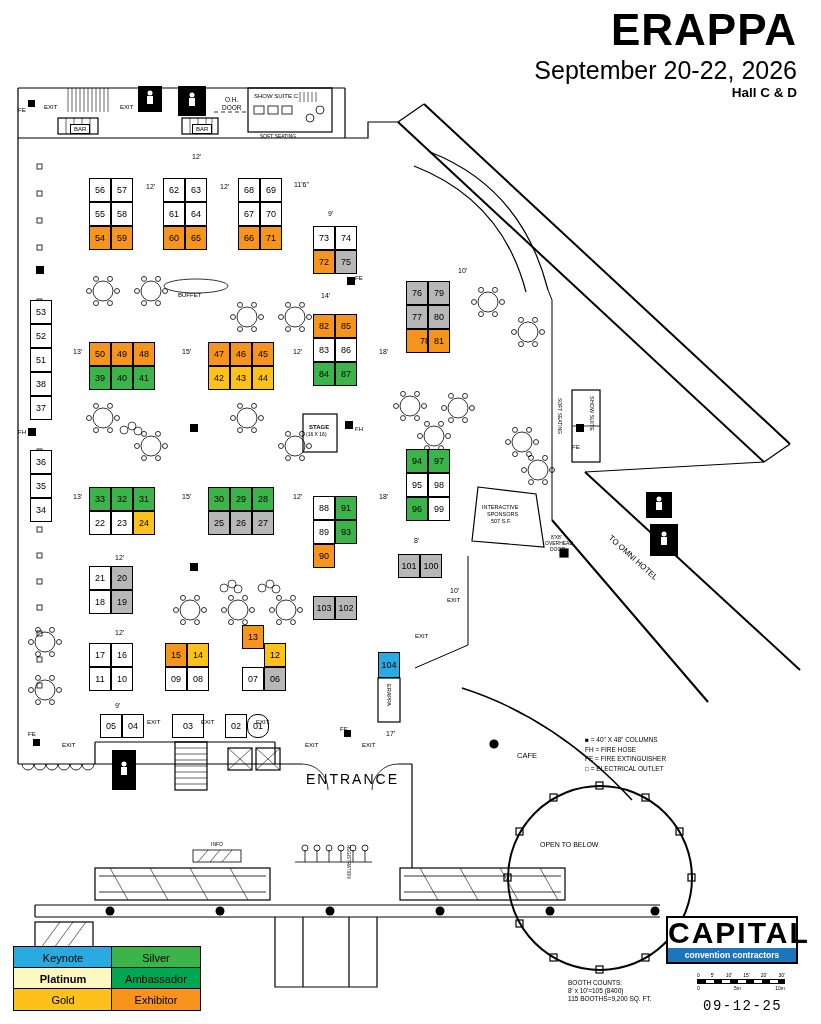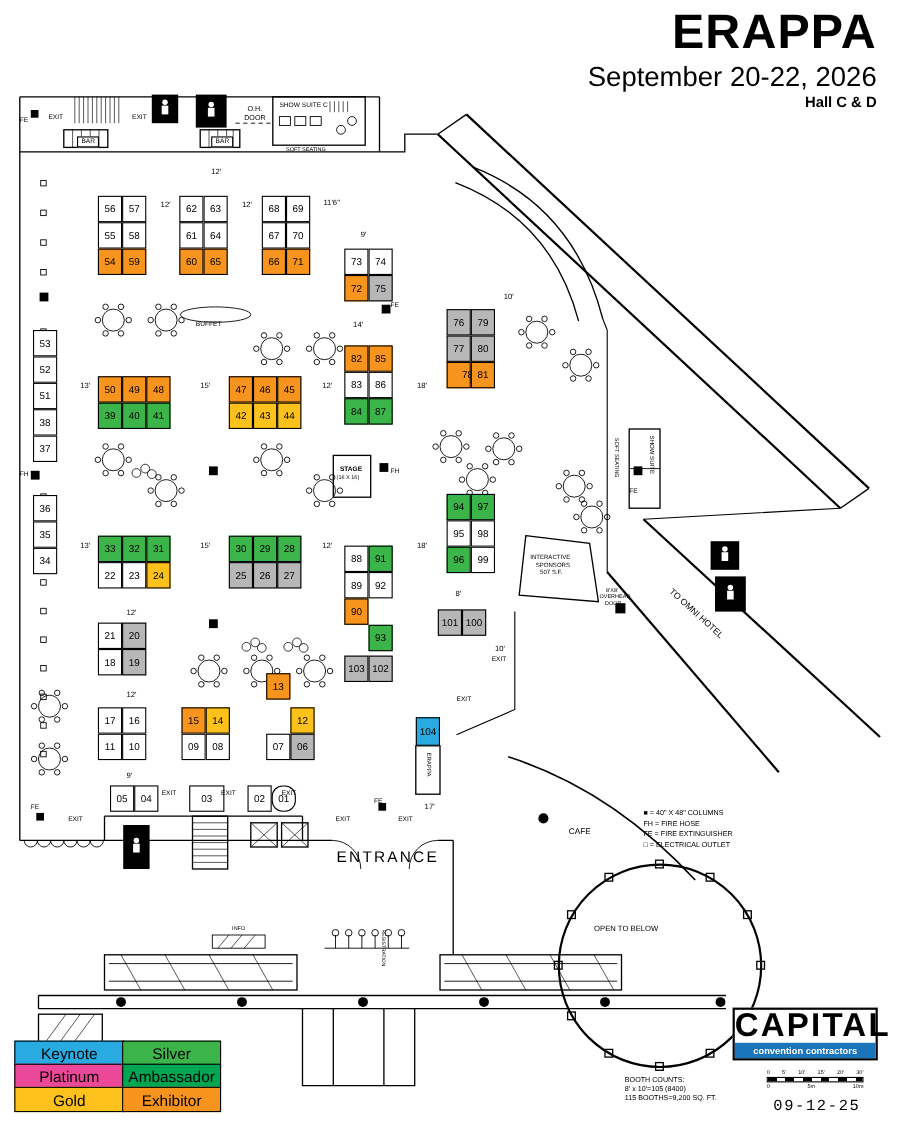--- a/index.html
+++ b/index.html
@@ -38,21 +38,21 @@
              font-family:"Liberation Mono",monospace;}
   
   #logo{position:absolute;left:666px;top:916px;width:128px;border:2.5px solid #000;
         text-align:center;background:#fff;}
   .logo-name{font-size:30px;font-weight:700;letter-spacing:2px;line-height:30px;}
   .logo-tag{background:var(--c-logo);color:#fff;font-size:8.5px;font-weight:700;padding:2px 0;}
   
   #legend{position:absolute;left:14px;top:947px;display:grid;
           grid-template-columns:98px 88px;grid-auto-rows:21px;}
   .legend-cell{border:1.5px solid #000;margin:-0.75px;display:flex;align-items:center;
-               justify-content:center;font-size:14px;}
+               justify-content:center;font-size:11px;}
 </style>
 </head>
 <body>
 
 <div class="page" id="plan">
 
   <svg id="deco" width="821" height="1024" viewBox="0 0 821 1024">
     <g stroke="#000" fill="none" stroke-width="1.2">
 
       <path d="M18,88 H345 M18,88 V764 M18,138 H345 M345,88 V138"></path>
@@ -435,21 +435,21 @@
   <div id="datestamp">09-12-25</div>
 
   <div id="logo">
     <div class="logo-name">CAPITAL</div>
     <div class="logo-tag">convention contractors</div>
   </div>
 
   <div id="legend">
       <div class="legend-cell" style="background: rgb(41, 171, 226);">Keynote</div>
       <div class="legend-cell" style="background: rgb(59, 181, 74);">Silver</div>
-      <div class="legend-cell" style="background: #ec4899;">Platinum</div>
+      <div class="legend-cell" style="background: #fef9c3; font-weight: bold;">Platinum</div>
       <div class="legend-cell" style="background: rgb(0, 166, 81);">Ambassador</div>
       <div class="legend-cell" style="background: rgb(252, 194, 27);">Gold</div>
       <div class="legend-cell" style="background: rgb(247, 148, 30);">Exhibitor</div>
     </div>
 
 <div class="booth c-w" style="left: 89px; top: 178px; width: 22px; height: 24px;">56</div>
     <div class="booth c-w" style="left: 111px; top: 178px; width: 22px; height: 24px;">57</div>
     <div class="booth c-w" style="left: 89px; top: 202px; width: 22px; height: 24px;">55</div>
     <div class="booth c-w" style="left: 111px; top: 202px; width: 22px; height: 24px;">58</div>
     <div class="booth c-o" style="left: 89px; top: 226px; width: 22px; height: 24px;">54</div>
@@ -512,21 +512,21 @@
     <div class="booth c-g" style="left: 230px; top: 487px; width: 22px; height: 24px;">29</div>
     <div class="booth c-g" style="left: 252px; top: 487px; width: 22px; height: 24px;">28</div>
     <div class="booth c-p" style="left: 208px; top: 511px; width: 22px; height: 24px;">25</div>
     <div class="booth c-p" style="left: 230px; top: 511px; width: 22px; height: 24px;">26</div>
     <div class="booth c-p" style="left: 252px; top: 511px; width: 22px; height: 24px;">27</div>
     <div class="booth c-w" style="left: 313px; top: 496px; width: 22px; height: 24px;">88</div>
     <div class="booth c-g" style="left: 335px; top: 496px; width: 22px; height: 24px;">91</div>
     <div class="booth c-w" style="left: 313px; top: 520px; width: 22px; height: 24px;">89</div>
     <div class="booth c-w" style="left: 335px; top: 520px; width: 22px; height: 24px;">92</div>
     <div class="booth c-o" style="left: 313px; top: 544px; width: 22px; height: 24px;">90</div>
-    <div class="booth c-g" style="left: 335px; top: 568px; width: 22px; height: 24px;">93</div>
+    <div class="booth c-g" style="left: 335px; top: 520px; width: 22px; height: 24px;">93</div>
     <div class="booth c-g" style="left: 406px; top: 449px; width: 22px; height: 24px;">94</div>
     <div class="booth c-g" style="left: 428px; top: 449px; width: 22px; height: 24px;">97</div>
     <div class="booth c-w" style="left: 406px; top: 473px; width: 22px; height: 24px;">95</div>
     <div class="booth c-w" style="left: 428px; top: 473px; width: 22px; height: 24px;">98</div>
     <div class="booth c-g" style="left: 406px; top: 497px; width: 22px; height: 24px;">96</div>
     <div class="booth c-w" style="left: 428px; top: 497px; width: 22px; height: 24px;">99</div>
     <div class="booth c-p" style="left: 398px; top: 554px; width: 22px; height: 24px;">101</div>
     <div class="booth c-p" style="left: 420px; top: 554px; width: 22px; height: 24px;">100</div>
     <div class="booth c-p" style="left: 313px; top: 596px; width: 22px; height: 24px;">103</div>
     <div class="booth c-p" style="left: 335px; top: 596px; width: 22px; height: 24px;">102</div>
@@ -535,21 +535,21 @@
     <div class="booth c-w" style="left: 89px; top: 590px; width: 22px; height: 24px;">18</div>
     <div class="booth c-p" style="left: 111px; top: 590px; width: 22px; height: 24px;">19</div>
     <div class="booth c-w" style="left: 89px; top: 643px; width: 22px; height: 24px;">17</div>
     <div class="booth c-w" style="left: 111px; top: 643px; width: 22px; height: 24px;">16</div>
     <div class="booth c-w" style="left: 89px; top: 667px; width: 22px; height: 24px;">11</div>
     <div class="booth c-w" style="left: 111px; top: 667px; width: 22px; height: 24px;">10</div>
     <div class="booth c-o" style="left: 165px; top: 643px; width: 22px; height: 24px;">15</div>
     <div class="booth c-y" style="left: 187px; top: 643px; width: 22px; height: 24px;">14</div>
     <div class="booth c-w" style="left: 165px; top: 667px; width: 22px; height: 24px;">09</div>
     <div class="booth c-w" style="left: 187px; top: 667px; width: 22px; height: 24px;">08</div>
-    <div class="booth c-o" style="left: 242px; top: 612px; width: 22px; height: 24px;">13</div>
+    <div class="booth c-o" style="left: 242px; top: 625px; width: 22px; height: 24px;">13</div>
     <div class="booth c-y" style="left: 264px; top: 643px; width: 22px; height: 24px;">12</div>
     <div class="booth c-w" style="left: 242px; top: 667px; width: 22px; height: 24px;">07</div>
     <div class="booth c-p" style="left: 264px; top: 667px; width: 22px; height: 24px;">06</div>
     <div class="booth c-b" style="left: 378px; top: 652px; width: 22px; height: 26px;">104</div>
     <div class="booth c-w" style="left: 100px; top: 714px; width: 22px; height: 24px;">05</div>
     <div class="booth c-w" style="left: 122px; top: 714px; width: 22px; height: 24px;">04</div>
     <div class="booth c-w" style="left: 172px; top: 714px; width: 32px; height: 24px;">03</div>
     <div class="booth c-w" style="left: 225px; top: 714px; width: 22px; height: 24px;">02</div>
     <div class="booth c-w" style="left: 247px; top: 714px; width: 22px; height: 24px; border-radius: 10px;">01</div>
     <div class="lbl" style="left: 18px; top: 107px; font-size: 6px;">FE</div>

